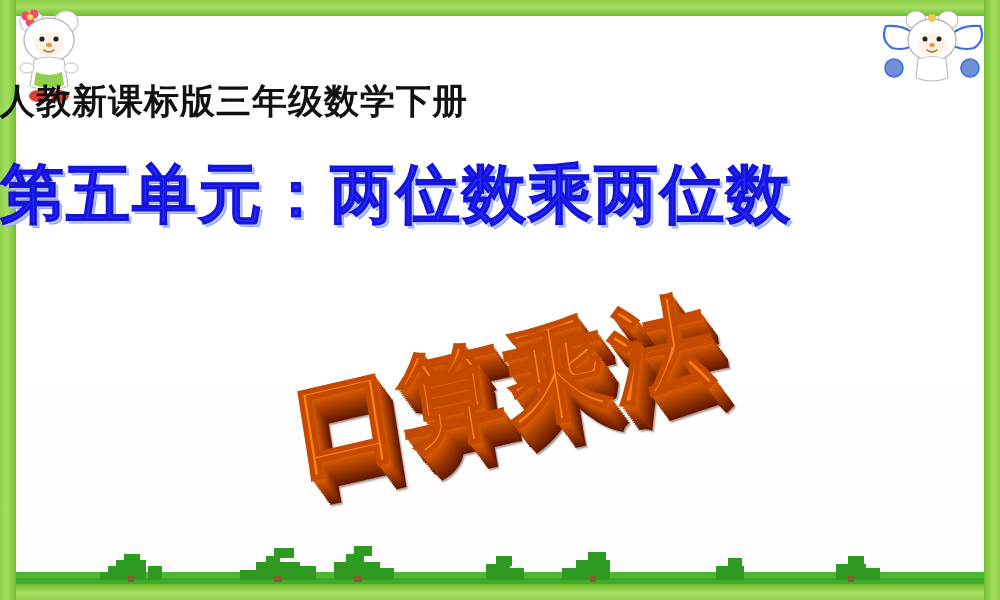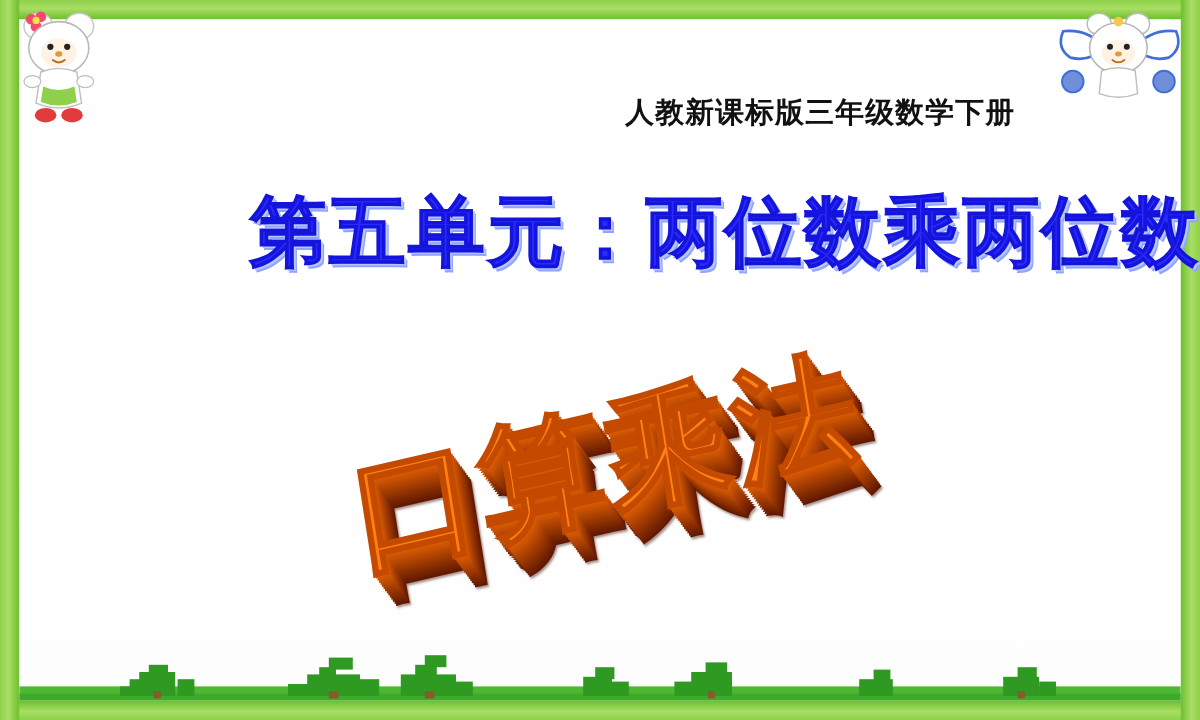--- a/index.html
+++ b/index.html
@@ -67,33 +67,33 @@
     position: absolute;
     right: 12px; top: 6px;
     width: 110px; height: 84px;
   }
 
   
   .subtitle {
     position: absolute;
     left: 0; top: 78px;
     width: 846px;
-    text-align: right;
-    font-family: "DejaVu Sans", sans-serif;
-    font-size: 24px;
+    text-align: left;
+    font-family: "DejaVu Sans", sans-serif;
+    font-size: 35px;
     font-weight: bold;
     color: #111111;
     letter-spacing: 1px;
   }
 
   .title-main {
     position: absolute;
     left: 0; top: 158px;
     width: 1000px;
-    text-align: right;
+    text-align: left;
     font-family: "DejaVu Sans", sans-serif;
     font-size: 64px;
     font-weight: bold;
     color: #2a2aff;
     letter-spacing: 2px;
     -webkit-text-stroke: 1px #1414dd;
     text-shadow:
       2px 2px 0 #b9c7ff,
       3px 3px 0 #8fa4ff;
     line-height: 1.15;

